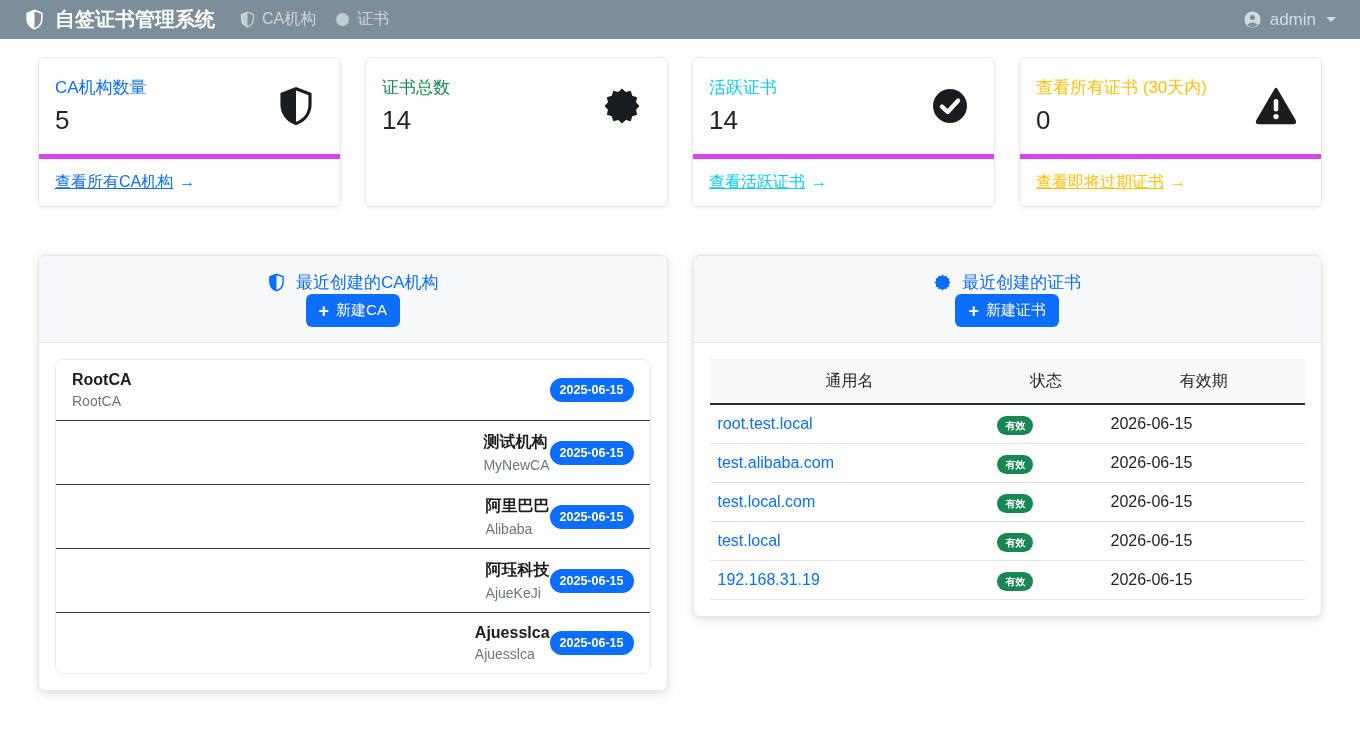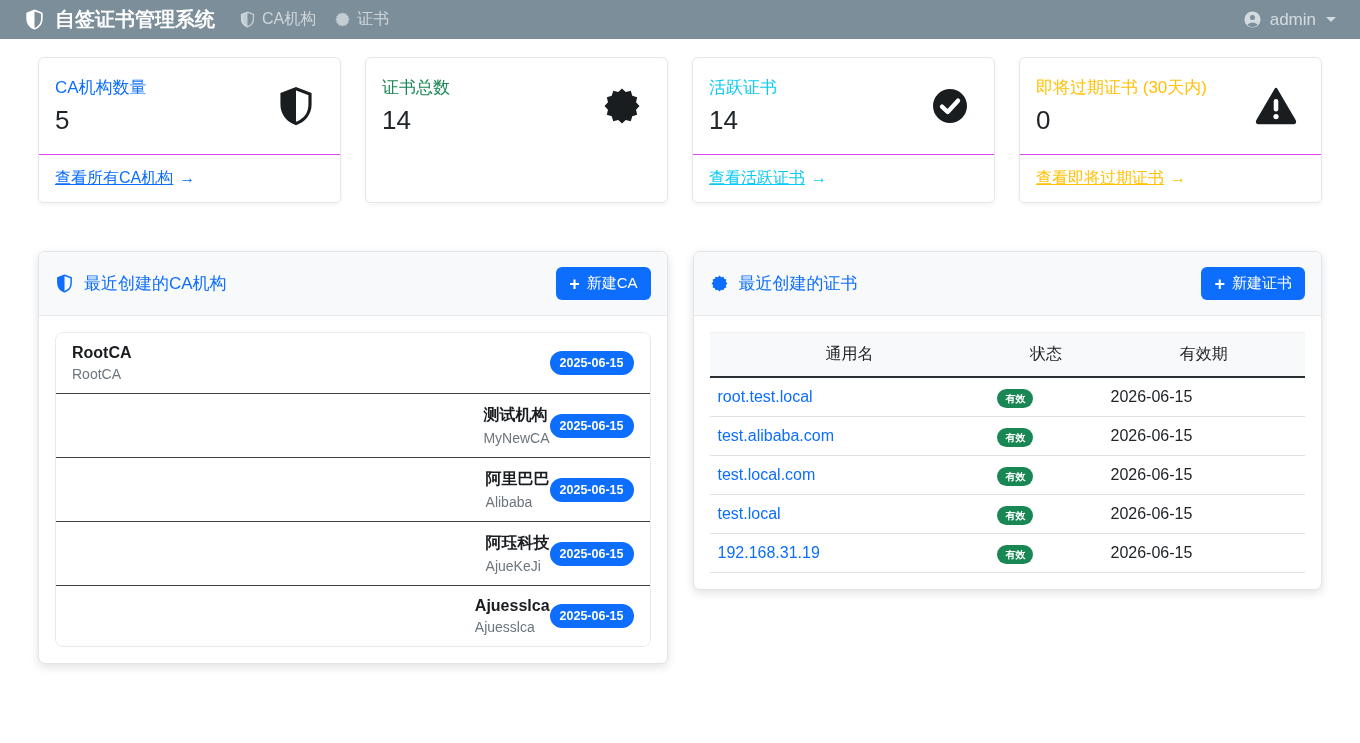--- a/index.html
+++ b/index.html
@@ -26,33 +26,33 @@
   .stats-row { display:grid; grid-template-columns:repeat(4,1fr); gap:24px; }
   .panels-row { display:grid; grid-template-columns:1fr 1fr; gap:25px; margin-top:48px; align-items:start; }
 
   
   .stat-card { background:#fff; border:1px solid #e3e6ea; border-radius:6px;
     box-shadow:0 2px 4px rgba(0,0,0,.05); overflow:hidden; }
   .stat-body { padding:18px 16px; display:flex; justify-content:space-between; align-items:center; min-height:96px; }
   .stat-title { font-size:17px; margin-bottom:6px; color:var(--accent); }
   .stat-value { font-size:26px; color:#212529; }
   .stat-icon { color:#1a1d20; flex:0 0 auto; margin-right:8px; }
-  .stat-footer { border-top:1px solid #d946ef; padding:13px 16px; background:#fff; }
+  .stat-footer { border-top:5px solid #d946ef; padding:13px 16px; background:#fff; }
   .stat-link { color:var(--accent); font-size:16px; text-decoration:underline; cursor:pointer; }
   .stat-link .arr { text-decoration:none; display:inline-block; margin-left:6px; font-weight:bold; }
   .c-primary { --accent:#0d6efd; }
   .c-success { --accent:#198754; }
   .c-info    { --accent:#0dcaf0; }
   .c-warning { --accent:#ffc107; }
 
   
   .panel { background:#fff; border:1px solid #e1e5e9; border-radius:7px;
     box-shadow:0 3px 10px rgba(0,0,0,.12); overflow:hidden; }
   .panel-header { background:#f8f9fa; border-bottom:1px solid #e5e8eb;
-    padding:15px 16px; display:flex; align-items:center; justify-content:space-between; }
+    padding:15px 16px; display:flex; align-items:center; justify-content:space-between;flex-direction:column; }
   .panel-title { display:flex; align-items:center; gap:10px; color:#0d6efd; font-size:17px; }
   .btn-primary { background:#0d6efd; color:#fff; border:none; border-radius:6px;
     font-size:15px; padding:7px 13px; display:inline-flex; align-items:center; gap:7px;
     cursor:pointer; font-family:inherit; }
   .btn-primary .plus { font-size:18px; line-height:1; font-weight:bold; }
   .panel-body { padding:16px; }
 
   
   .ca-list { border:1px solid #e7eaed; border-radius:8px; overflow:hidden; }
   .ca-item { padding:11px 16px; display:flex; justify-content:space-between; align-items:center; background:#fff; }
@@ -178,21 +178,21 @@
           </svg>
       </div>
       <div class="stat-footer">
         <a class="stat-link"><span>查看活跃证书</span><span class="arr">→</span></a>
       </div>
     </div>
 
     <div class="stat-card c-warning">
       <div class="stat-body">
         <div>
-          <div class="stat-title">即将过期证书 (30天内)</div>
+          <div class="stat-title">查看所有证书 (30天内)</div>
           <div class="stat-value">0</div>
         </div>
         <svg class="stat-icon" width="42" height="42" viewBox="0 0 24 24">
             <use href="#warn-triangle"></use>
           </svg>
       </div>
       <div class="stat-footer">
         <a class="stat-link"><span>查看即将过期证书</span><span class="arr">→</span></a>
       </div>
     </div>

